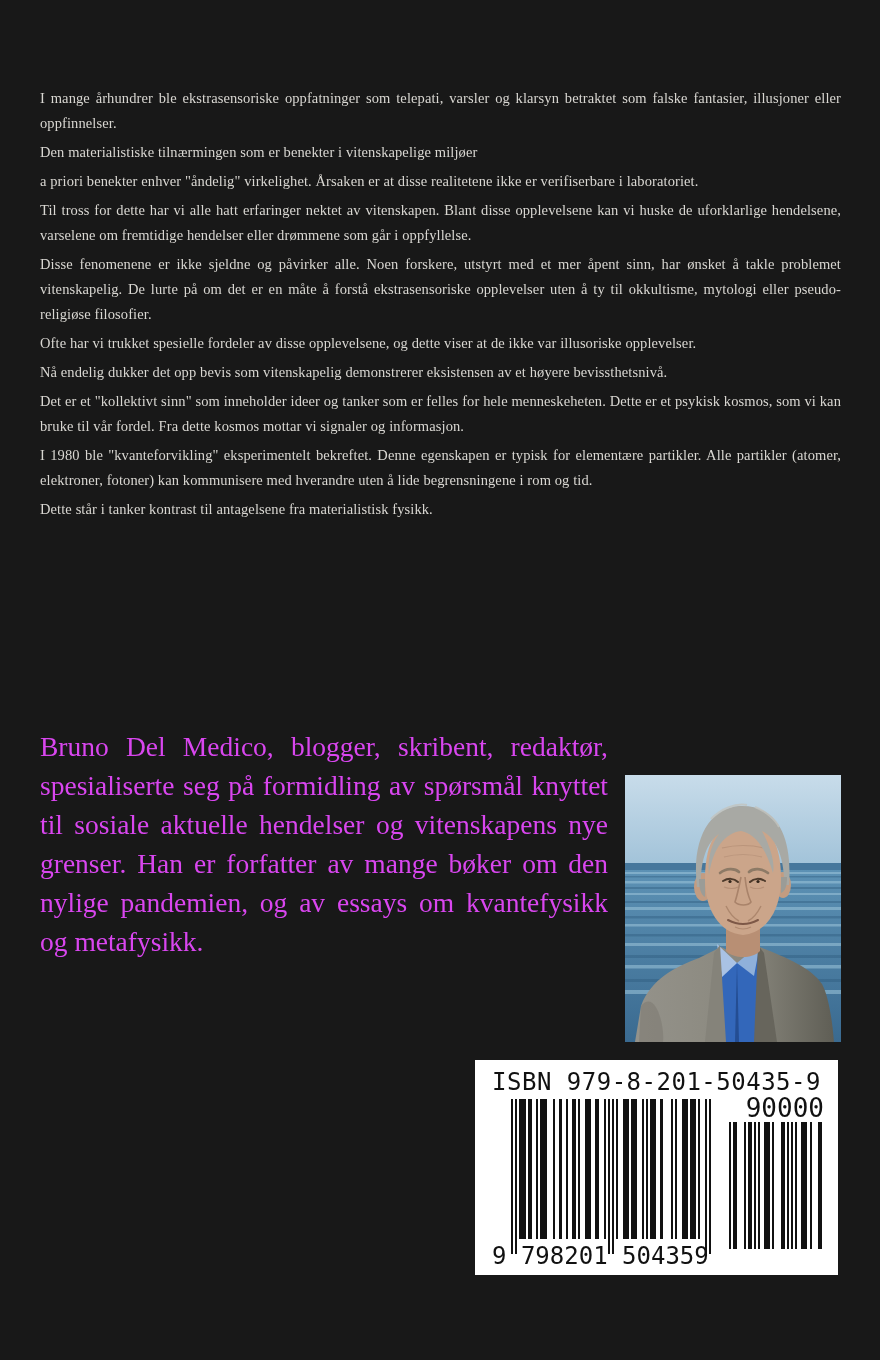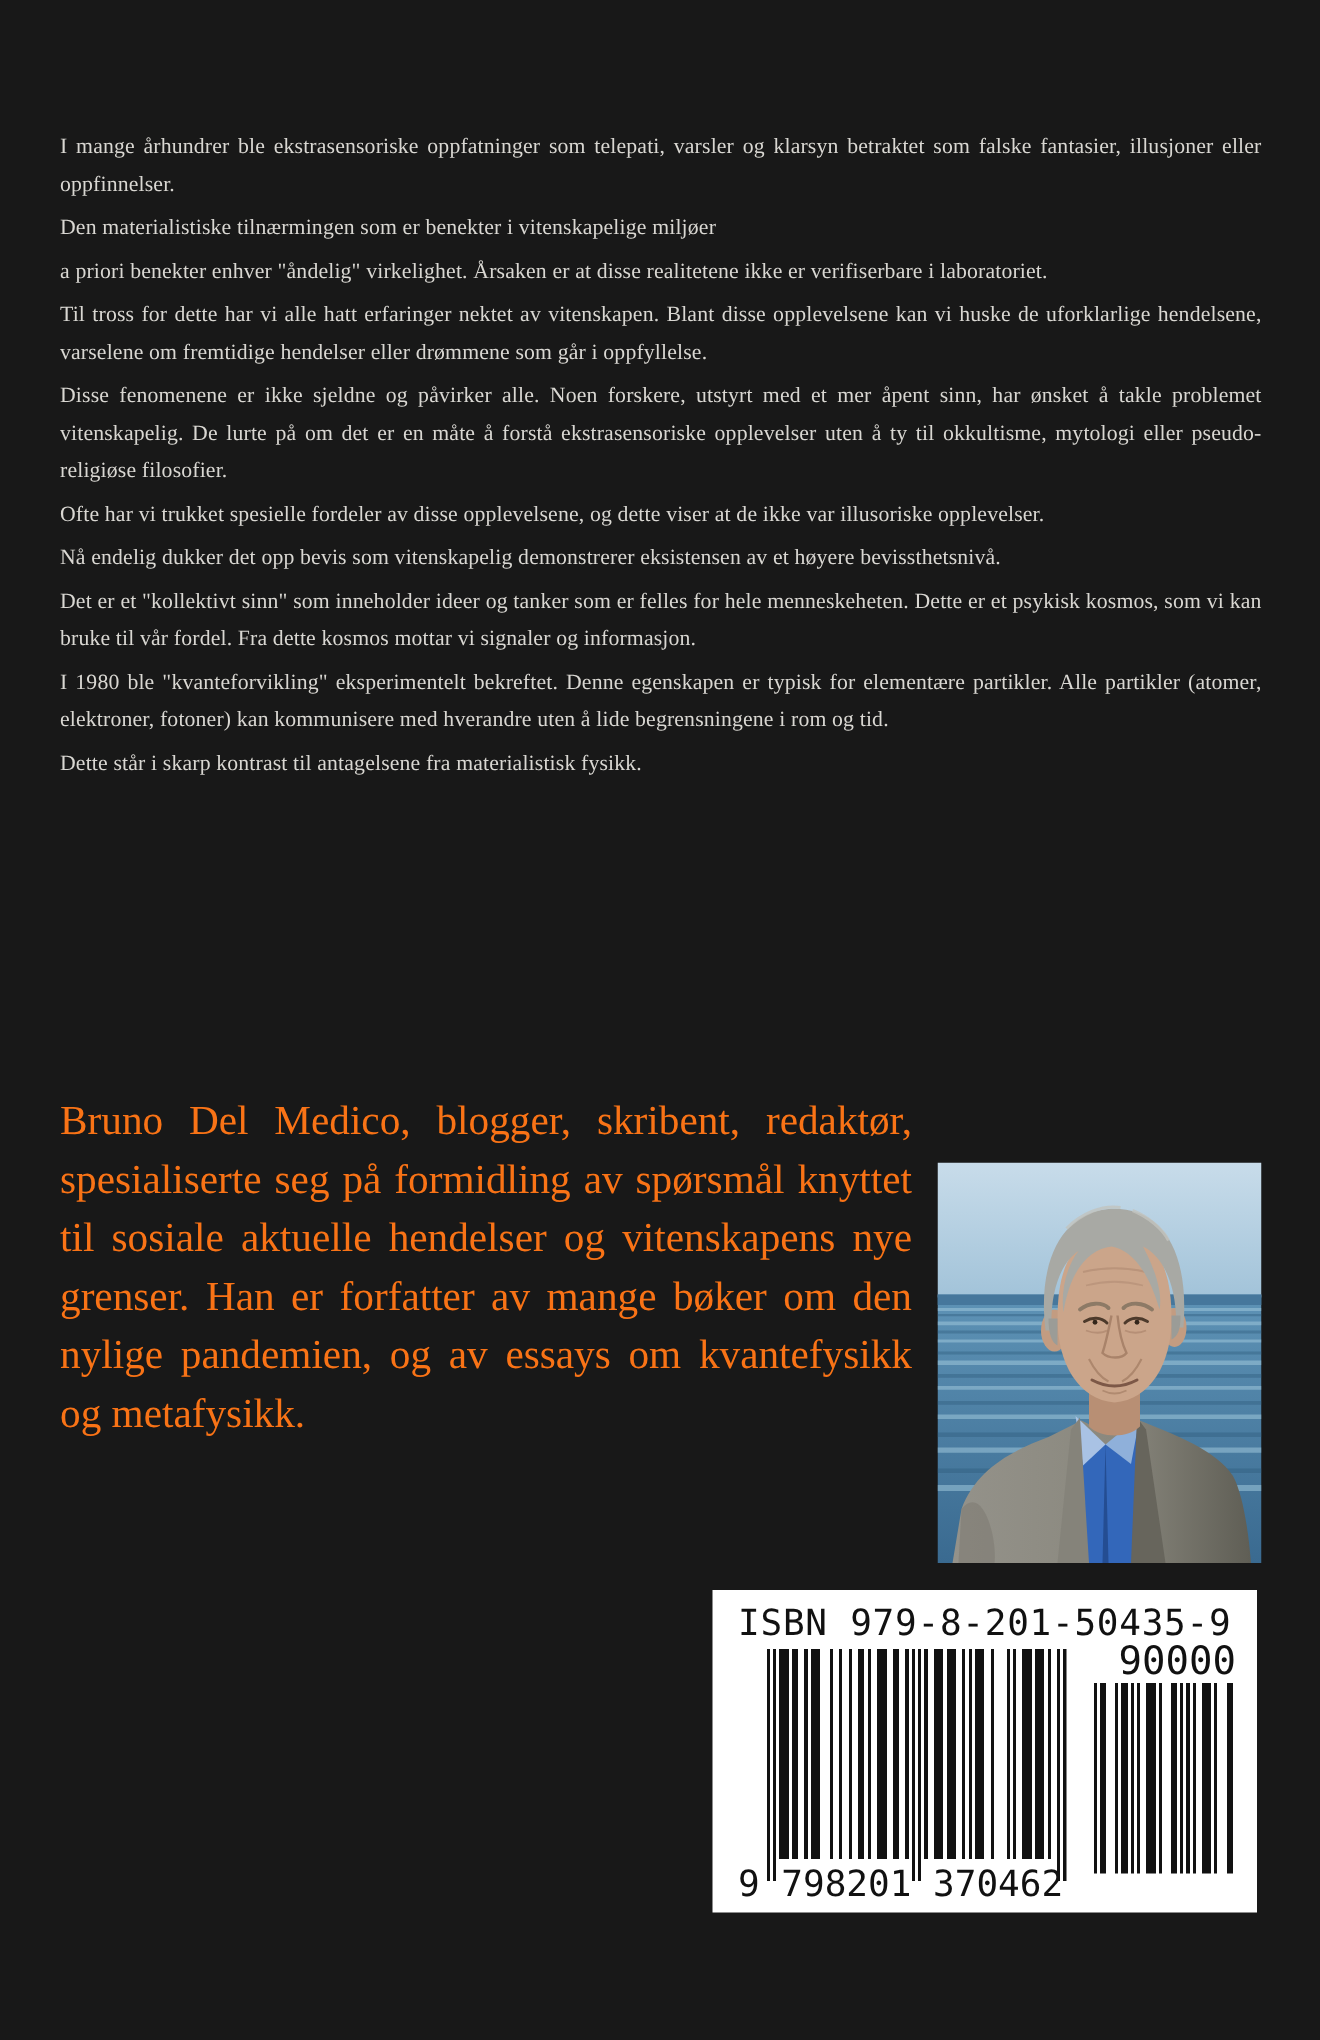--- a/index.html
+++ b/index.html
@@ -30,21 +30,21 @@
     text-align: justify;
   }
 
   
   .bio {
     position: absolute;
     left: 40px; top: 727px; width: 568px;
     margin: 0;
     font-size: 27.5px;
     line-height: 39px;
-    color: #f97316;
+    color: #d946ef;
     text-align: justify;
   }
   .photo {
     position: absolute;
     left: 625px; top: 775px;
     width: 216px; height: 267px;
     margin: 0; padding: 0;
     line-height: 0;
   }
 
@@ -90,21 +90,21 @@
   <section class="synopsis">
     <p>I mange århundrer ble ekstrasensoriske oppfatninger som telepati, varsler og klarsyn betraktet som falske fantasier, illusjoner eller oppfinnelser.</p>
     <p>Den materialistiske tilnærmingen som er benekter i vitenskapelige miljøer</p>
     <p>a priori benekter enhver "åndelig" virkelighet. Årsaken er at disse realitetene ikke er verifiserbare i laboratoriet.</p>
     <p>Til tross for dette har vi alle hatt erfaringer nektet av vitenskapen. Blant disse opplevelsene kan vi huske de uforklarlige hendelsene, varselene om fremtidige hendelser eller drømmene som går i oppfyllelse.</p>
     <p>Disse fenomenene er ikke sjeldne og påvirker alle. Noen forskere, utstyrt med et mer åpent sinn, har ønsket å takle problemet vitenskapelig. De lurte på om det er en måte å forstå ekstrasensoriske opplevelser uten å ty til okkultisme, mytologi eller pseudo-religiøse filosofier.</p>
     <p>Ofte har vi trukket spesielle fordeler av disse opplevelsene, og dette viser at de ikke var illusoriske opplevelser.</p>
     <p>Nå endelig dukker det opp bevis som vitenskapelig demonstrerer eksistensen av et høyere bevissthetsnivå.</p>
     <p>Det er et "kollektivt sinn" som inneholder ideer og tanker som er felles for hele menneskeheten. Dette er et psykisk kosmos, som vi kan bruke til vår fordel. Fra dette kosmos mottar vi signaler og informasjon.</p>
     <p>I 1980 ble "kvanteforvikling" eksperimentelt bekreftet. Denne egenskapen er typisk for elementære partikler. Alle partikler (atomer, elektroner, fotoner) kan kommunisere med hverandre uten å lide begrensningene i rom og tid.</p>
-    <p>Dette står i skarp kontrast til antagelsene fra materialistisk fysikk.</p>
+    <p>Dette står i tanker kontrast til antagelsene fra materialistisk fysikk.</p>
   </section>
 
   <p class="bio">Bruno Del Medico, blogger, skribent, redaktør, spesialiserte seg på formidling av spørsmål knyttet til sosiale aktuelle hendelser og vitenskapens nye grenser. Han er forfatter av mange bøker om den nylige pandemien, og av essays om kvantefysikk og metafysikk.</p>
 
   <figure class="photo">
     <svg width="216" height="267" viewBox="0 0 216 267" xmlns="http://www.w3.org/2000/svg">
       <defs>
         <linearGradient id="skyG" x1="0" y1="0" x2="0" y2="1">
           <stop offset="0" stop-color="#c8dcea"></stop>
           <stop offset="1" stop-color="#a2c3d9"></stop>
@@ -222,21 +222,21 @@
         <rect x="138.95" y="0" width="6.32" height="140"></rect>
         <rect x="149.47" y="0" width="2.11" height="140"></rect>
         <rect x="160.00" y="0" width="2.11" height="140"></rect>
         <rect x="164.21" y="0" width="2.11" height="140"></rect>
         <rect x="170.53" y="0" width="6.32" height="140"></rect>
         <rect x="178.95" y="0" width="6.32" height="140"></rect>
         <rect x="187.37" y="0" width="2.11" height="140"></rect>
         <rect x="193.68" y="0" width="2.11" height="155"></rect>
         <rect x="197.89" y="0" width="2.11" height="155"></rect>
       </svg>
-    <div class="main-digits">9 798201 370462</div>
+    <div class="main-digits">9 798201 504359</div>
     <div class="supp-text">90000</div>
     <svg id="ean5-svg" class="supp-bars" width="97" height="127" shape-rendering="crispEdges" xmlns="http://www.w3.org/2000/svg">
         <rect x="2.06" y="0" width="2.06" height="127"></rect>
         <rect x="6.19" y="0" width="4.13" height="127"></rect>
         <rect x="16.51" y="0" width="2.06" height="127"></rect>
         <rect x="20.64" y="0" width="4.13" height="127"></rect>
         <rect x="26.83" y="0" width="2.06" height="127"></rect>
         <rect x="30.96" y="0" width="2.06" height="127"></rect>
         <rect x="37.15" y="0" width="6.19" height="127"></rect>
         <rect x="45.40" y="0" width="2.06" height="127"></rect>

